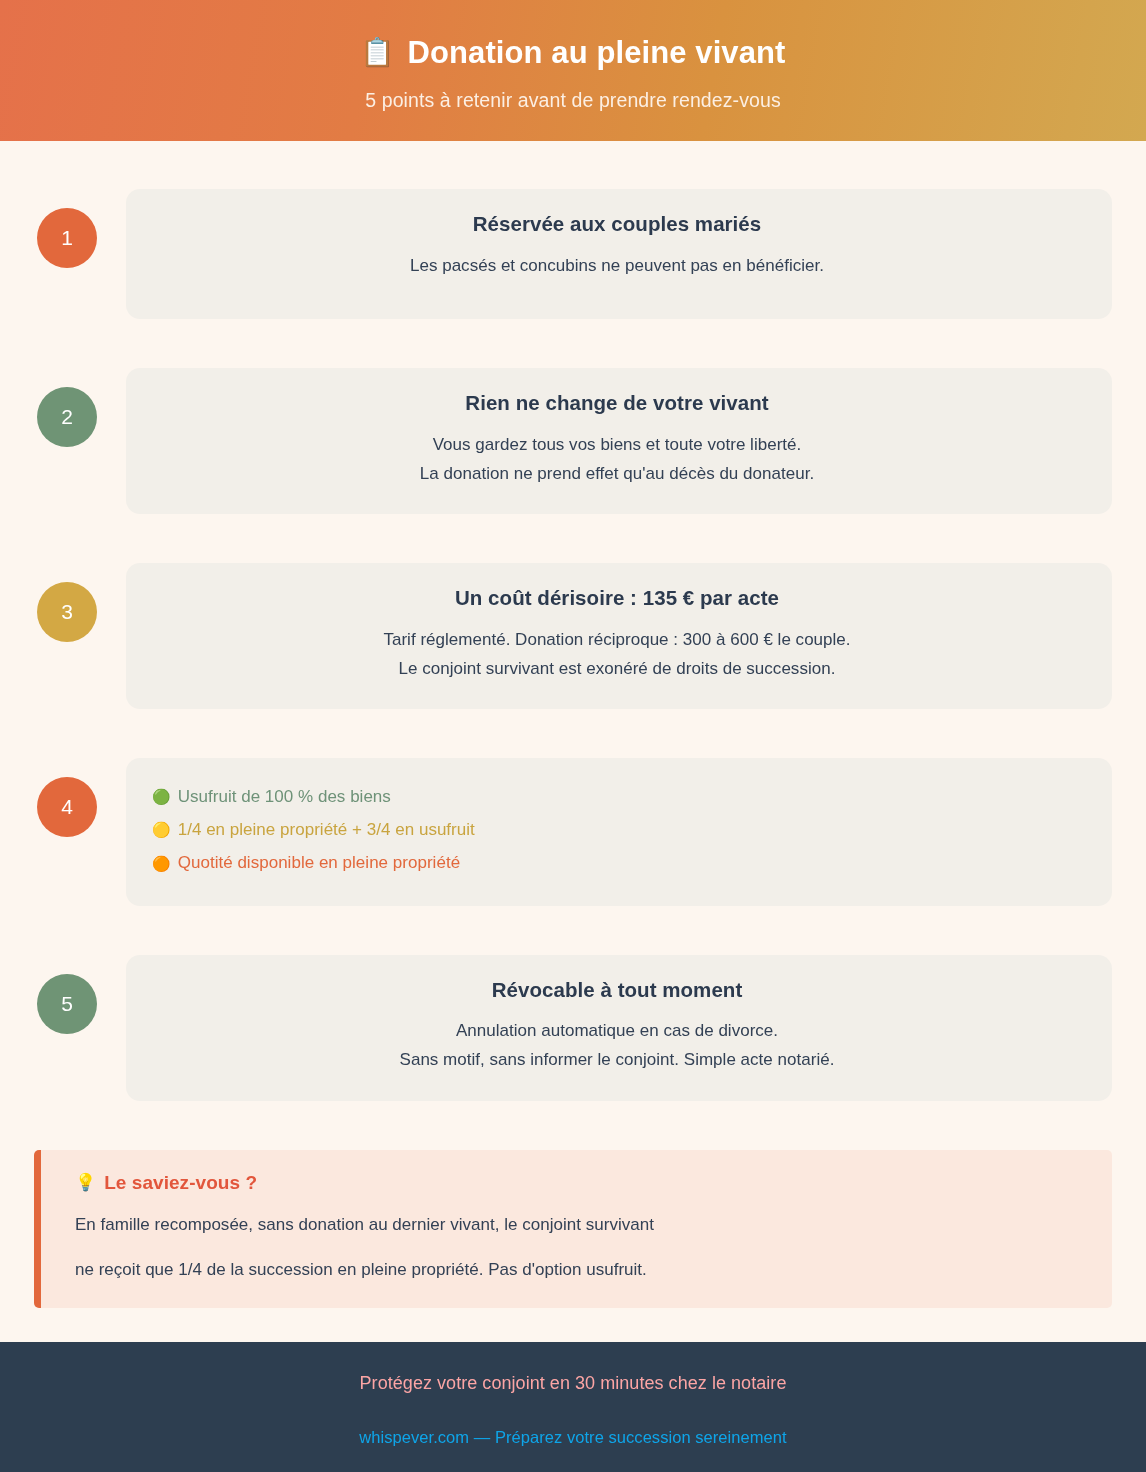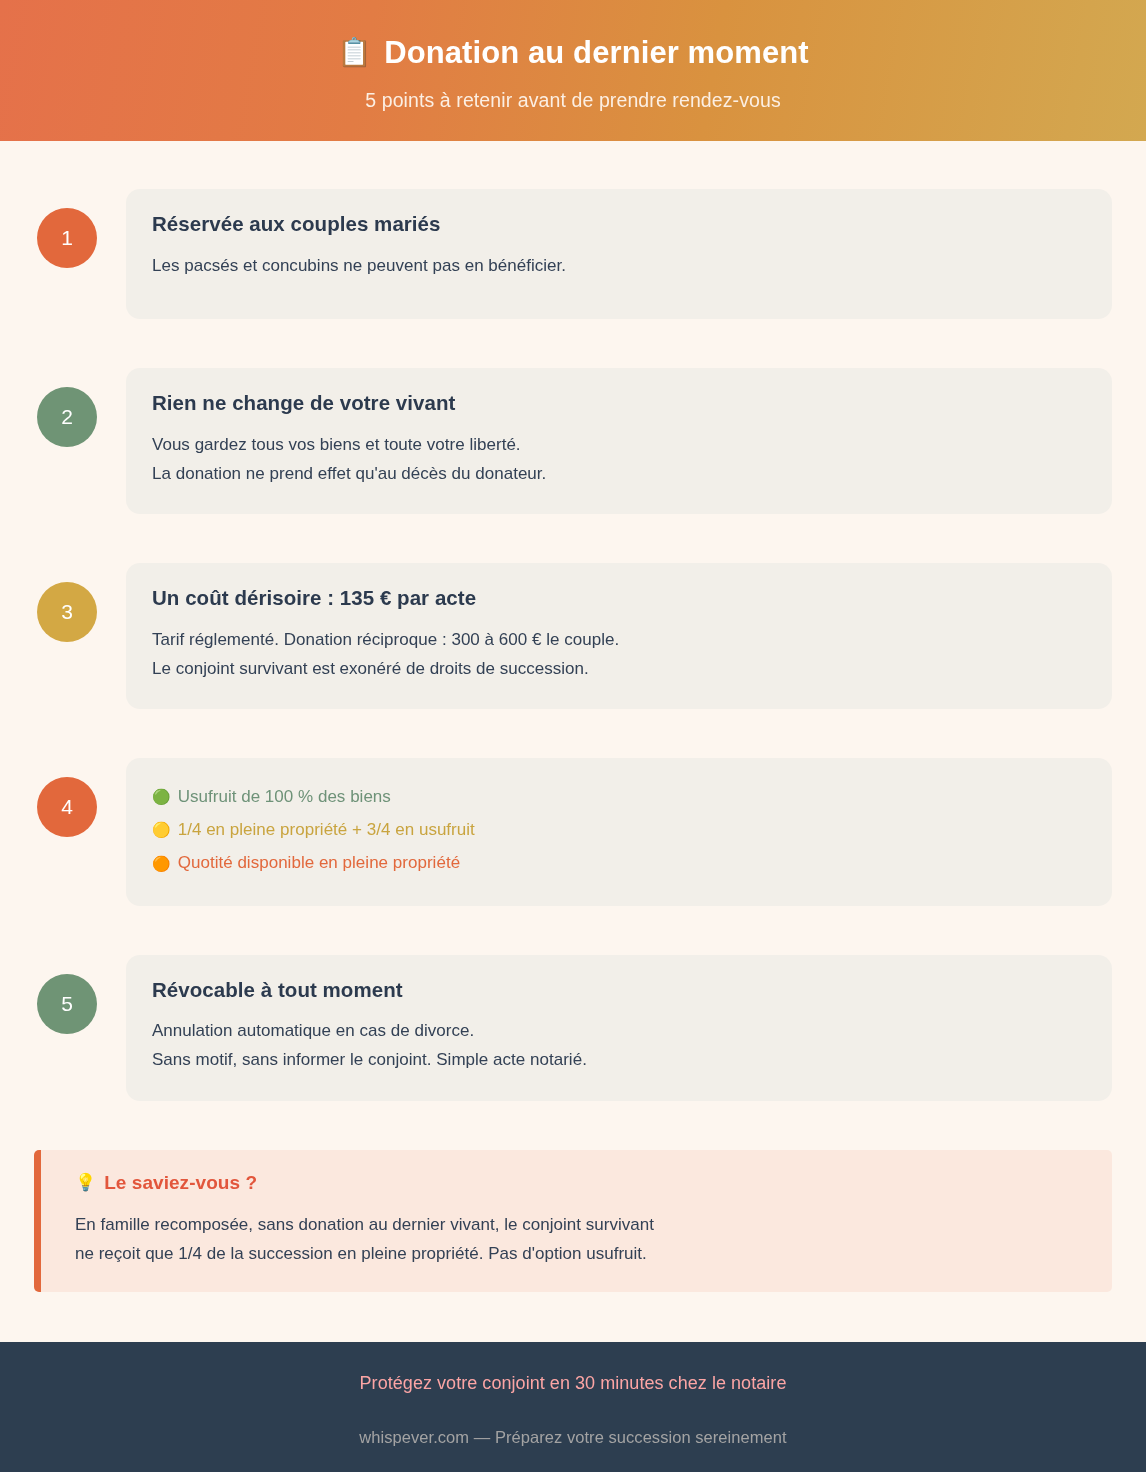--- a/index.html
+++ b/index.html
@@ -94,20 +94,21 @@
     font-family: "Liberation Sans", "DejaVu Sans", sans-serif;
   }
 
   .card {
     background: #F2EFE9;
     border-radius: 14px;
     flex: 1 1 auto;
     margin-left: 29px;
     padding: 22px 30px 26px 26px;
     min-height: 130px;
+    text-align: center;
   }
 
   .card-title {
     font-size: 20.5px;
     font-weight: bold;
     color: #2C3A4E;
     margin-bottom: 14px;
     letter-spacing: 0.05px;
     line-height: 1.25;
   }
@@ -158,20 +159,21 @@
   .callout-emoji {
     font-size: 17px;
     line-height: 1;
   }
 
   .callout-line {
     font-size: 17px;
     color: #334155;
     line-height: 1.72;
     letter-spacing: 0.02px;
+    margin-top: 16px;
   }
 
   
   .footer {
     background: #2D3E50;
     height: 130px;
     flex: 0 0 auto;
     display: flex;
     flex-direction: column;
     align-items: center;
@@ -182,33 +184,33 @@
   .footer-main {
     font-size: 18px;
     font-weight: normal;
     color: #fca5a5;
     letter-spacing: 0.05px;
   }
 
   .footer-sub {
     margin-top: 34px;
     font-size: 16.5px;
-    color: #a3a3a3;
+    color: #0ea5e9;
     letter-spacing: 0.05px;
   }
 </style>
 </head>
 <body>
 
 <div class="page">
 
   <div class="header">
     <div class="header-title">
       <span class="header-emoji">📋</span>
-      <span>Donation au dernier moment</span>
+      <span>Donation au pleine vivant</span>
     </div>
     <div class="header-subtitle">5 points à retenir avant de prendre rendez-vous</div>
   </div>
 
   <div class="body-wrap">
 
     <div class="card-row">
       <div class="badge" style="background:#E2683C;">1</div>
       <div class="card">
         <div class="card-title">Réservée aux couples mariés</div>

